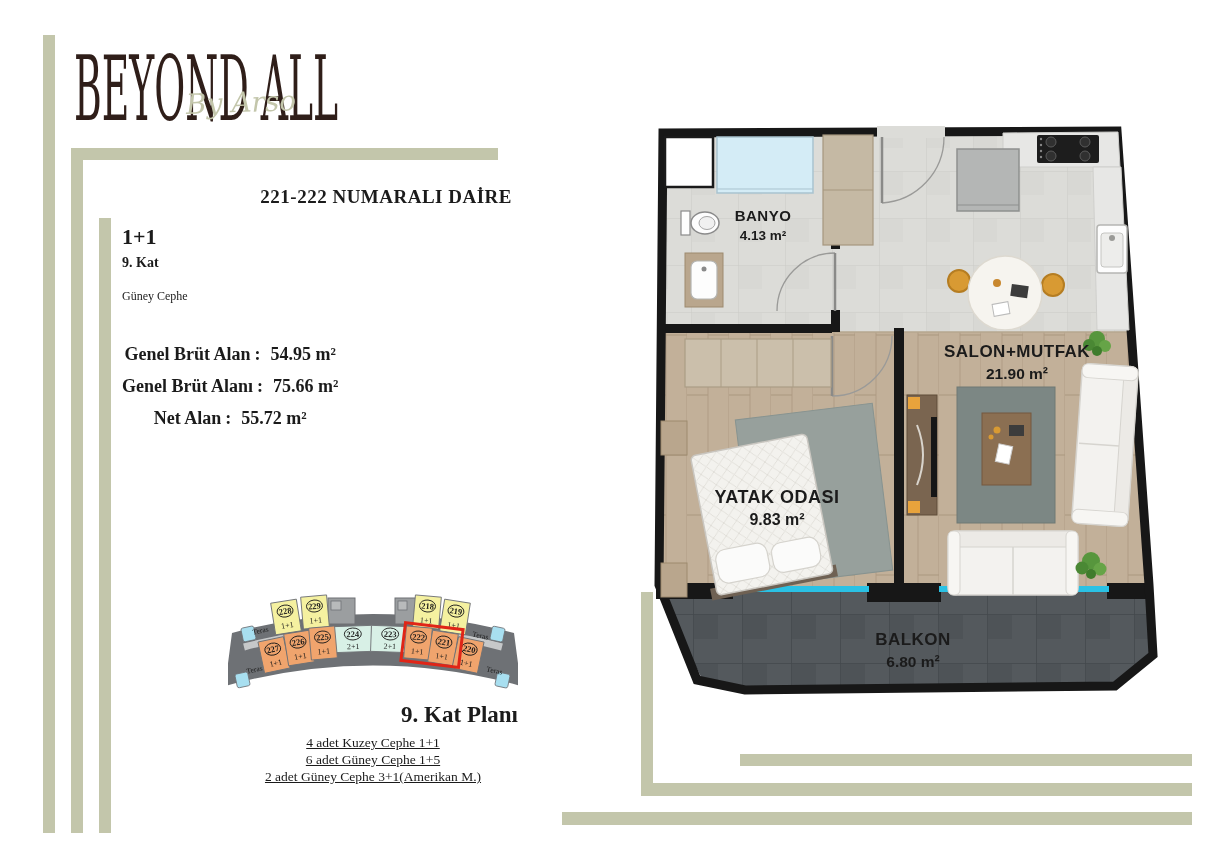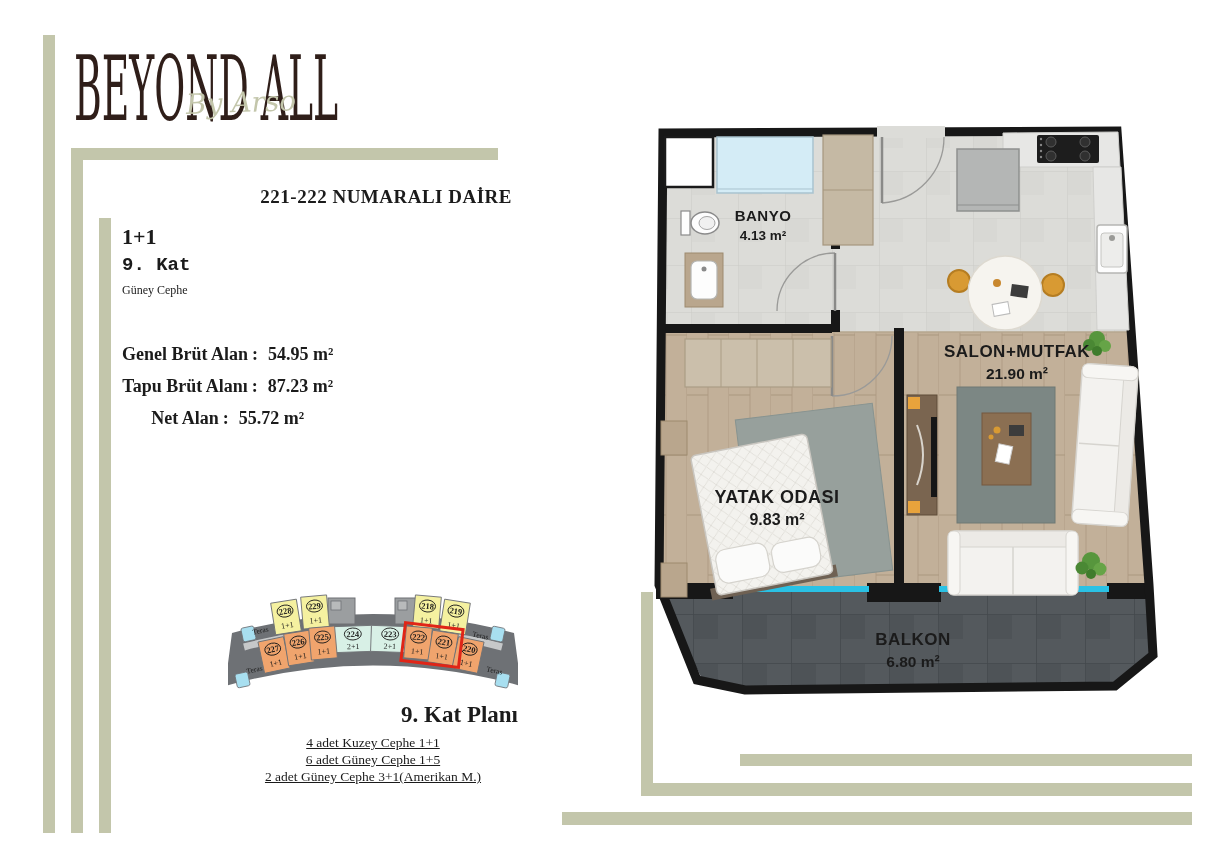--- a/index.html
+++ b/index.html
@@ -8,21 +8,21 @@
   .bar{position:absolute;background:var(--sage,#c3c6ab);}
   .logo{position:absolute;left:74px;top:26px;width:420px;height:90px;margin-top:18px;}
   .logo-text{font-family:"DejaVu Serif", serif;font-size:90px;line-height:1;color:var(--logo_brown,#2f1e19);
              transform:scale(0.42,1.0);transform-origin:left top;white-space:nowrap;font-weight:400;}
   .tagline{position:absolute;left:186px;top:86px;font-family:"DejaVu Serif", serif;font-style:italic;
            font-size:28px;color:var(--sage,#c3c6ab);transform:rotate(-2deg);}
   .title{position:absolute;left:96px;top:186px;width:416px;text-align:right;
          font-size:19px;font-weight:bold;letter-spacing:0.5px;}
   .specs{position:absolute;left:122px;top:226px;line-height:1;}
   .spec-type{font-size:22px;font-weight:bold;margin-bottom:8px;}
-  .spec-floor{font-size:19px;font-weight:bold;margin-bottom:9px;font-family:Liberation Mono, monospace;}
+  .spec-floor{font-size:14px;font-weight:bold;margin-bottom:20px;}
   .spec-facade{font-size:12px;font-weight:normal;}
   .areas{position:absolute;left:122px;top:344px;font-size:18px;font-weight:bold;}
   .area-row{margin-bottom:11px;white-space:nowrap;text-align:center;}
   .area-row .sep{padding:0 10px 0 4px;}
   .kp-title{position:absolute;left:228px;top:702px;width:290px;text-align:right;
             font-size:23px;font-weight:bold;}
   .kp-legend{position:absolute;left:168px;top:734px;width:410px;text-align:center;
              font-size:13.5px;line-height:17px;text-decoration:underline;}
   svg text{font-family:"Liberation Sans", sans-serif;}
   svg .serif{font-family:"Liberation Serif", serif;}
@@ -49,21 +49,21 @@
   <div class="tagline">By Arso</div>
 
   <div class="title">221-222 NUMARALI DAİRE</div>
   <div class="specs">
     <div class="spec-type">1+1</div>
     <div class="spec-floor">9. Kat</div>
     <div class="spec-facade">Güney Cephe</div>
   </div>
   <div class="areas">
     <div class="area-row"><span>Genel Brüt Alan</span><span class="sep">:</span><span>54.95 m²</span></div>
-    <div class="area-row"><span>Tapu Brüt Alanı</span><span class="sep">:</span><span>87.23 m²</span></div>
+    <div class="area-row"><span>Genel Brüt Alanı</span><span class="sep">:</span><span>75.66 m²</span></div>
     <div class="area-row"><span>Net Alan</span><span class="sep">:</span><span>55.72 m²</span></div>
   </div>
 
   <svg style="position:absolute;left:645px;top:125px;" width="525" height="582" viewBox="0 0 525 582">
     <defs>
       <pattern id="tile" width="47" height="47" patternUnits="userSpaceOnUse">
         <rect width="47" height="47" fill="#dcdcd8"></rect>
         <rect width="23" height="23" fill="#d6d6d2" opacity="0.6"></rect>
         <path d="M47 0V47M0 47H47" stroke="#cbcbc6" stroke-width="1"></path>
       </pattern>

